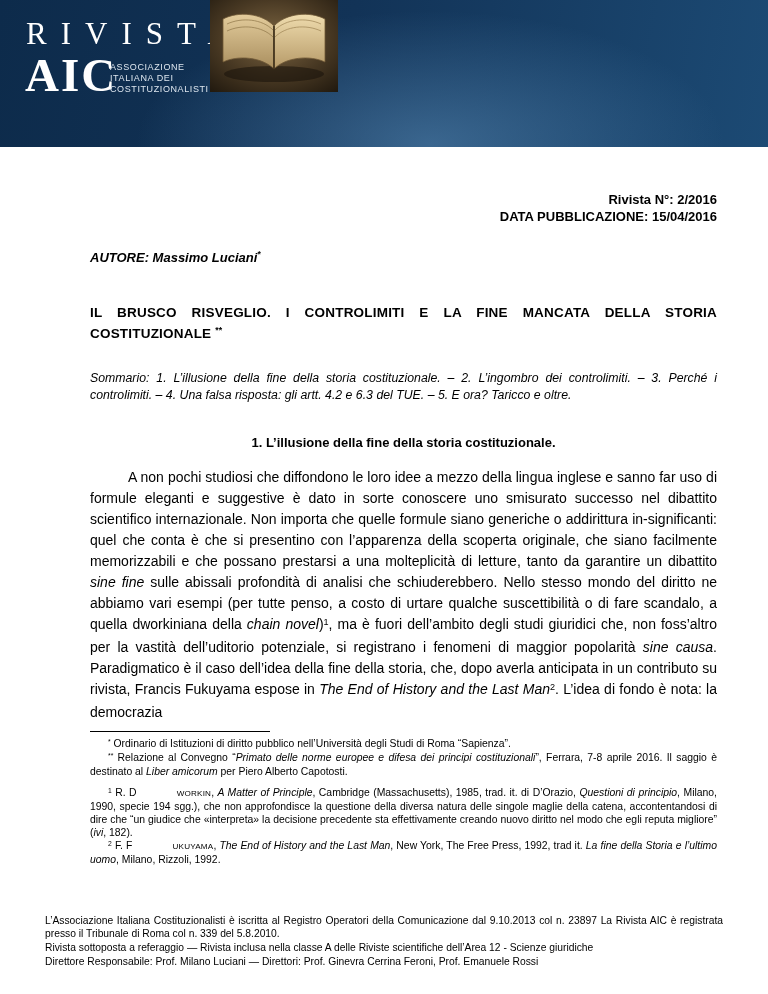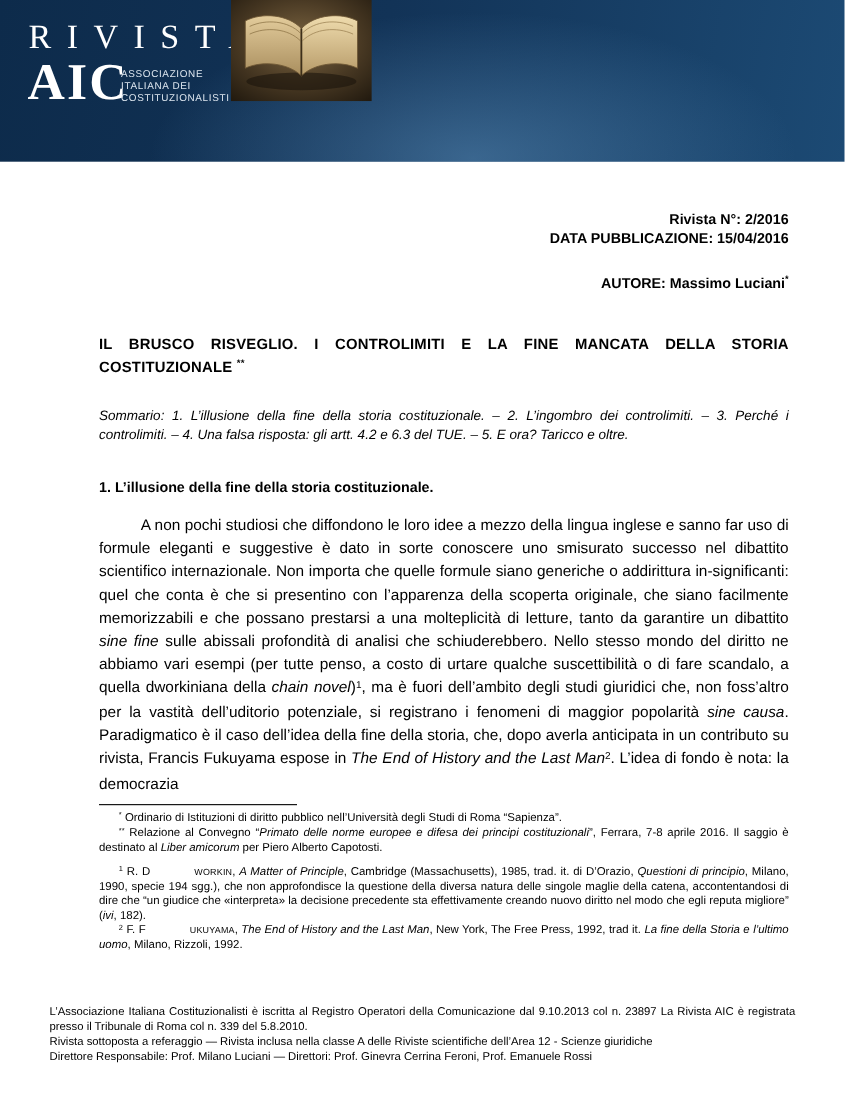--- a/index.html
+++ b/index.html
@@ -31,31 +31,31 @@
     position:absolute; left:110px; top:62px;
     color:#dde6ef; font-size:9px; line-height:11px; letter-spacing:0.6px;
   }
   .book-art { position:absolute; left:210px; top:0; }
 
   
   .content { padding:0 51px 0 90px; }
 
   .meta { margin-top:44px; text-align:right; font-weight:bold; font-size:13px; line-height:17px; }
   .meta div { margin:0; }
-  .author-line { margin-top:24px; text-align:right; font-weight:bold; font-size:13px; line-height:17px; }
+  .author-line { margin-top:24px; text-align:left; font-weight:bold; font-size:13px; line-height:17px;font-style:italic; }
 
   .title {
     margin:36px 0 0 0; font-size:13.5px; font-weight:bold;
     line-height:21px; text-align:justify; letter-spacing:0.2px;
   }
   .sommario {
     margin:26px 0 0 0; font-style:italic; font-size:12.3px;
     line-height:17px; text-align:justify;
   }
-  .section-heading { margin:30px 0 0 0; font-size:13px; font-weight:bold; line-height:17px; }
+  .section-heading { margin:30px 0 0 0; font-size:13px; font-weight:bold; line-height:17px;text-align:center; }
 
   .body-par {
     margin:16px 0 0 0; font-size:14px; line-height:21px;
     text-align:justify; text-indent:38px;
   }
 
   .fn-rule { margin-top:8px; width:180px; border-top:1px solid #000; height:0; }
   .footnotes { margin-top:5px; font-size:10.4px; line-height:13px; text-align:justify; }
   .footnotes p { margin:0; text-indent:18px; }
   .footnotes p.gap-before { margin-top:8px; }

